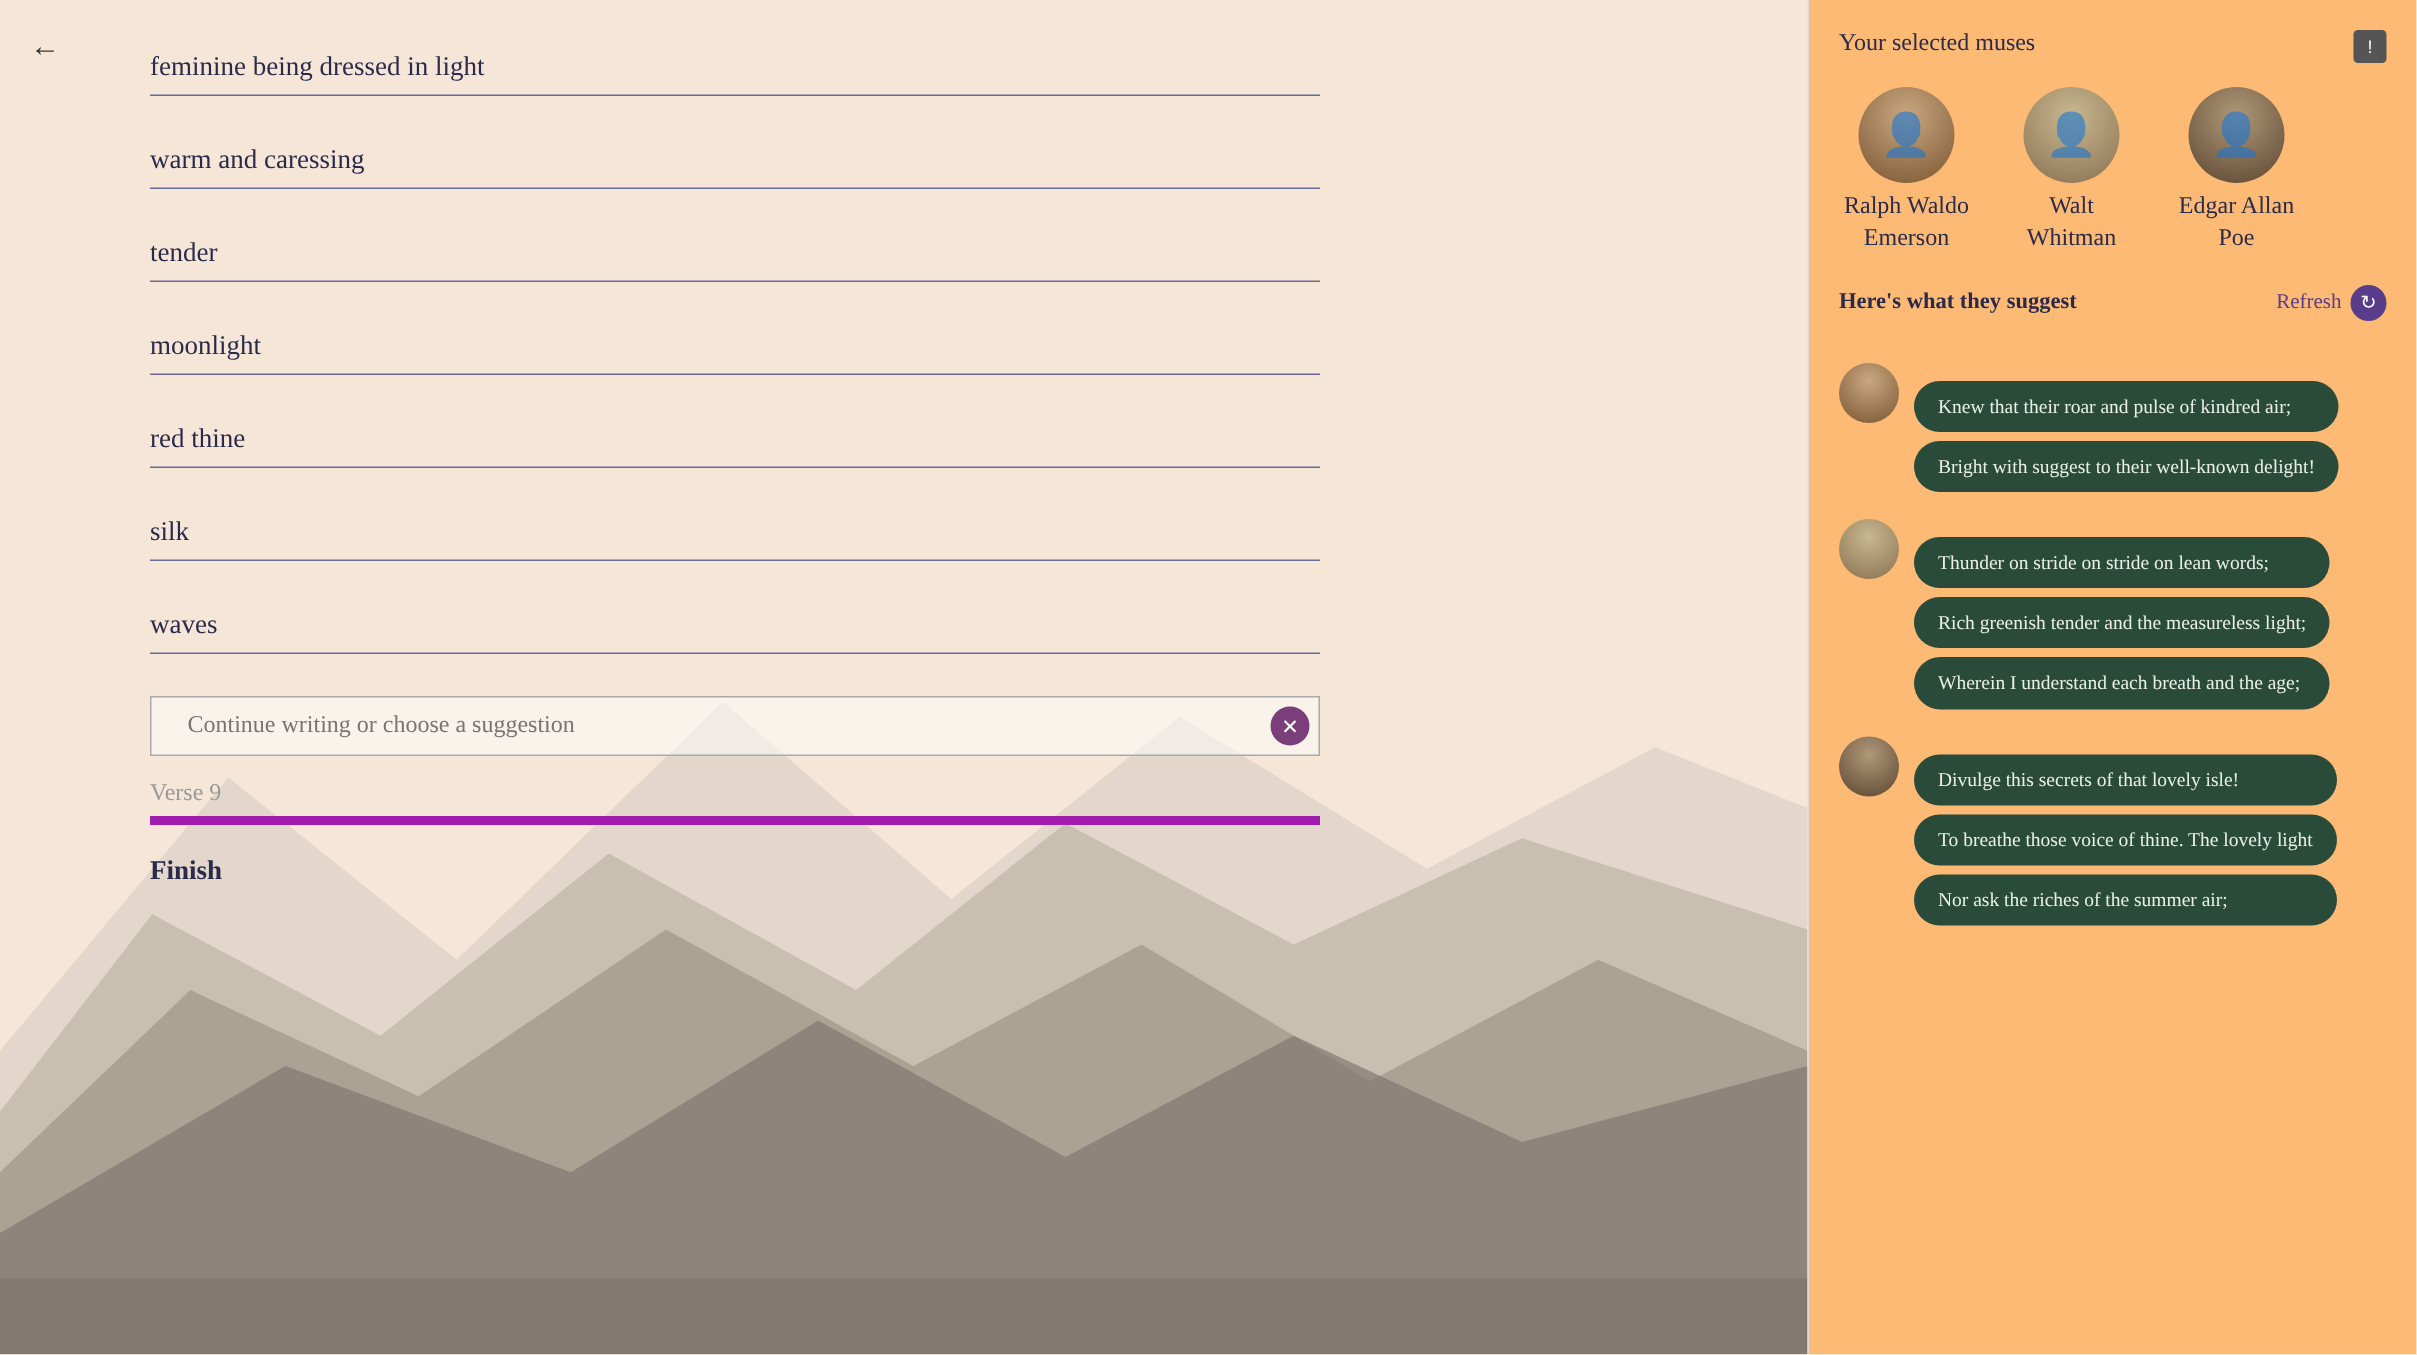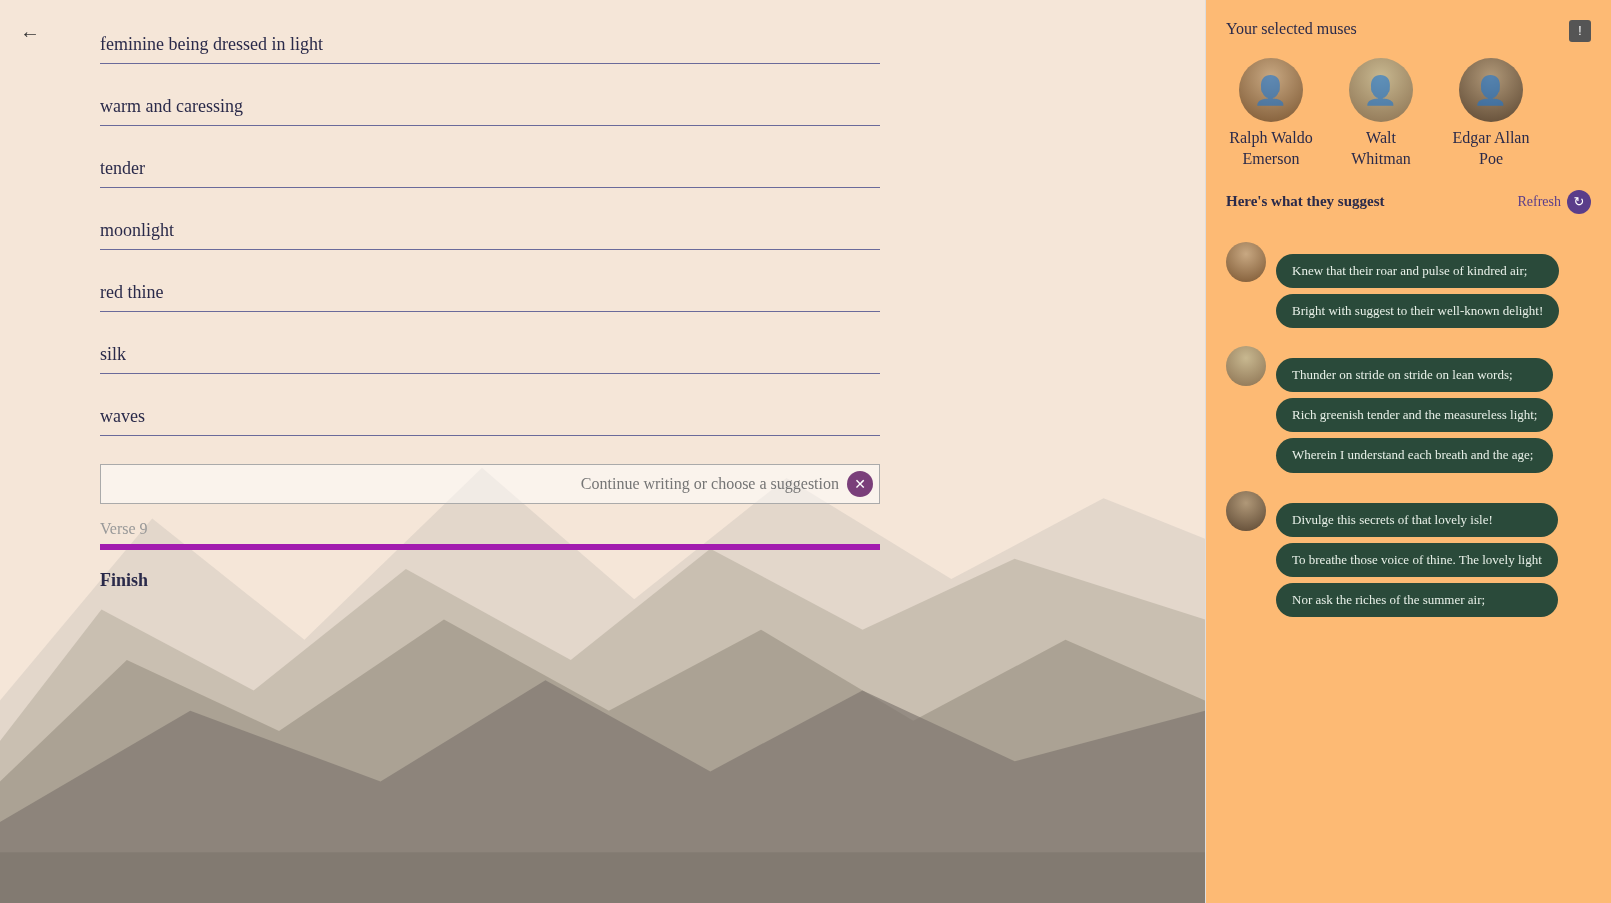--- a/index.html
+++ b/index.html
@@ -55,25 +55,24 @@
       background: rgba(255,255,255,0.5);
     }
 
     .input-row input {
       flex: 1;
       background: transparent;
       border: none;
       font-family: Georgia, serif;
       font-size: 16px;
       color: #666;
-      padding: 10px 0;
+      padding: 10px 24px;
       outline: none;
       border-bottom: none;
       width: auto;
-      text-align: right;
     }
 
     .clear-btn {
       background: #7a3f7a;
       border: none;
       border-radius: 50%;
       width: 26px;
       height: 26px;
       cursor: pointer;
       display: flex;

